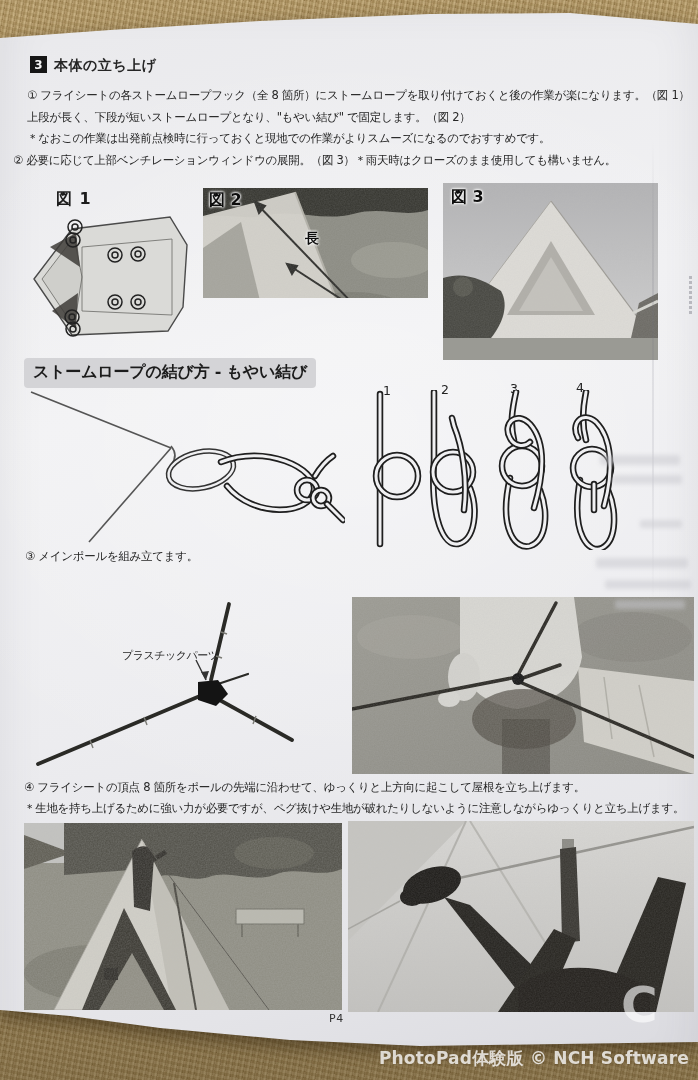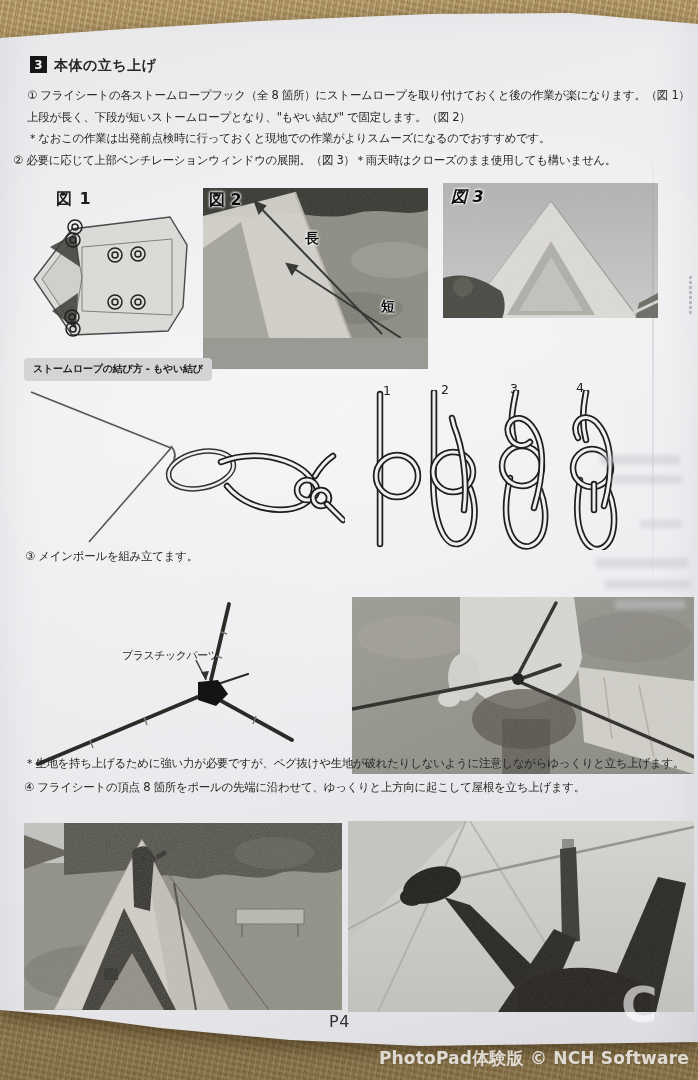--- a/index.html
+++ b/index.html
@@ -20,24 +20,24 @@
   .t{position:absolute;color:#262626;font-size:11.5px;letter-spacing:-.3px;white-space:nowrap;}
   .sec-num{position:absolute;left:30px;top:56px;width:17px;height:17px;background:#161616;color:#f4f4f4;
     font-size:12px;font-weight:bold;display:flex;align-items:center;justify-content:center;}
   .sec-title{left:54px;top:57px;font-size:14px;font-weight:bold;letter-spacing:.5px;}
   .figlabel{font-size:16px;font-weight:600;color:#1c1c1c;letter-spacing:1px;}
   .photo{position:absolute;overflow:hidden;background:#9a9a94;}
   .photo svg{display:block;}
   .overlay-label{position:absolute;color:#0d0d0d;font-weight:bold;
     text-shadow:0 0 3px #fff,0 0 3px #fff,0 0 2px #fff;}
   .knot-head{position:absolute;left:24px;top:358px;background:#d4d4d7;border-radius:4px;
-    padding:4px 9px 5px 9px;font-size:10px;font-weight:bold;color:#1c1c1c;letter-spacing:-.2px;}
+    padding:4px 9px 5px 9px;font-size:16px;font-weight:bold;color:#1c1c1c;letter-spacing:-.2px;}
   .knot-num{position:absolute;font-size:12.5px;color:#222;}
   .pole-label{position:absolute;left:122px;top:648px;font-size:11px;letter-spacing:-.5px;color:#1e1e1e;}
-  .page-num{left:329px;top:1012px;font-size:16px;color:#333;letter-spacing:.5px;}
+  .page-num{left:329px;top:1012px;font-size:11px;color:#333;letter-spacing:.5px;}
   .ghost{position:absolute;background:#c7c7cd;filter:blur(2px);opacity:.5;border-radius:2px;}
   .crease{position:absolute;left:652px;top:140px;width:2px;height:470px;
     background:linear-gradient(180deg,transparent,rgba(110,110,125,.16) 30%,rgba(110,110,125,.12) 70%,transparent);}
   .edge-marks{position:absolute;left:689px;top:276px;width:3px;height:40px;opacity:.55;
     background:repeating-linear-gradient(180deg,#8f8f98 0 3px,transparent 3px 5px);}
   .wm-logo{position:absolute;left:621px;top:980px;font-size:50px;font-weight:900;
     color:rgba(255,255,255,.62);z-index:3;line-height:1;}
   .wm-text{position:absolute;right:9px;top:1047px;font-size:17px;font-weight:bold;
     color:rgba(255,255,255,.78);z-index:3;text-shadow:0 1px 2px rgba(60,45,20,.25);letter-spacing:.2px;}
   .ropeD{stroke:#1f1f1f;stroke-width:6.5;fill:none;stroke-linecap:round;}
@@ -88,21 +88,21 @@
           <circle cx="116" cy="95" r="7"></circle>
             <circle cx="116" cy="95" r="3"></circle>
           <circle cx="50" cy="110" r="7"></circle>
             <circle cx="50" cy="110" r="3"></circle>
           <circle cx="51" cy="122" r="7"></circle>
             <circle cx="51" cy="122" r="3"></circle>
         </g>
       </svg>
     </div>
 
-    <div class="photo" style="left:203px;top:188px;width:225px;height:181px;">
+    <div class="photo" style="left:203px;top:188px;width:225px;height:110px;">
       <svg width="225" height="150" viewBox="0 0 225 150">
         <defs>
           <linearGradient id="g2g" x1="0" y1="0" x2="0" y2="1">
             <stop offset="0" stop-color="#7e7e76"></stop>
               <stop offset="1" stop-color="#90908 6"></stop>
           </linearGradient>
           <filter id="n2">
               <feTurbulence type="fractalNoise" baseFrequency="0.8" numOctaves="2" stitchTiles="stitch"></feTurbulence>
             <feColorMatrix type="matrix" values="0 0 0 0 .5 0 0 0 0 .5 0 0 0 0 .5 .9 0 0 0 0"></feColorMatrix>
             </filter>
@@ -121,21 +121,21 @@
           <line x1="198" y1="150" x2="84" y2="76"></line>
           <polygon points="84,76 94,78 89,86"></polygon>
         </g>
         <rect width="225" height="150" filter="url(#n2)" opacity=".22"></rect>
       </svg>
       <div class="overlay-label" style="left:6px;top:2px;font-size:16px;">図 2</div>
       <div class="overlay-label" style="left:102px;top:42px;font-size:14px;">長</div>
       <div class="overlay-label" style="left:178px;top:110px;font-size:14px;">短</div>
     </div>
 
-    <div class="photo" style="left:443px;top:183px;width:215px;height:135px;font-style:italic;">
+    <div class="photo" style="left:443px;top:183px;width:215px;height:177px;">
       <svg width="215" height="155" viewBox="0 0 215 155">
         <defs>
           <filter id="n3">
               <feTurbulence type="fractalNoise" baseFrequency="0.8" numOctaves="2" stitchTiles="stitch"></feTurbulence>
             <feColorMatrix type="matrix" values="0 0 0 0 .5 0 0 0 0 .5 0 0 0 0 .5 .9 0 0 0 0"></feColorMatrix>
             </filter>
           <linearGradient id="g3s" x1="0" y1="0" x2="0" y2="1">
             <stop offset="0" stop-color="#b2b2b4"></stop>
               <stop offset="1" stop-color="#cfcfcf"></stop>
           </linearGradient>
@@ -278,21 +278,21 @@
           <line x1="165" y1="80" x2="204" y2="6"></line>
           <line x1="170" y1="86" x2="342" y2="160"></line>
           <line x1="168" y1="82" x2="208" y2="68"></line>
         </g>
         <circle cx="166" cy="82" r="6" fill="#111"></circle>
         <rect width="342" height="177" filter="url(#n4)" opacity=".25"></rect>
       </svg>
     </div>
 
     <div class="t" style="left:24px;top:780px;">④ フライシートの頂点 8 箇所をポールの先端に沿わせて、ゆっくりと上方向に起こして屋根を立ち上げます。</div>
-    <div class="t" style="left:24px;top:756px;text-align:center;">＊生地を持ち上げるために強い力が必要ですが、ペグ抜けや生地が破れたりしないように注意しながらゆっくりと立ち上げます。</div>
+    <div class="t" style="left:24px;top:801px;text-align:center;">＊生地を持ち上げるために強い力が必要ですが、ペグ抜けや生地が破れたりしないように注意しながらゆっくりと立ち上げます。</div>
 
     <div class="photo" style="left:24px;top:823px;width:318px;height:187px;">
       <svg width="318" height="187" viewBox="0 0 318 187">
         <defs>
           <filter id="n5">
               <feTurbulence type="fractalNoise" baseFrequency="0.75" numOctaves="2" stitchTiles="stitch"></feTurbulence>
             <feColorMatrix type="matrix" values="0 0 0 0 .5 0 0 0 0 .5 0 0 0 0 .5 .9 0 0 0 0"></feColorMatrix>
             </filter>
         </defs>
         <rect width="318" height="187" fill="#8e8d82"></rect>

